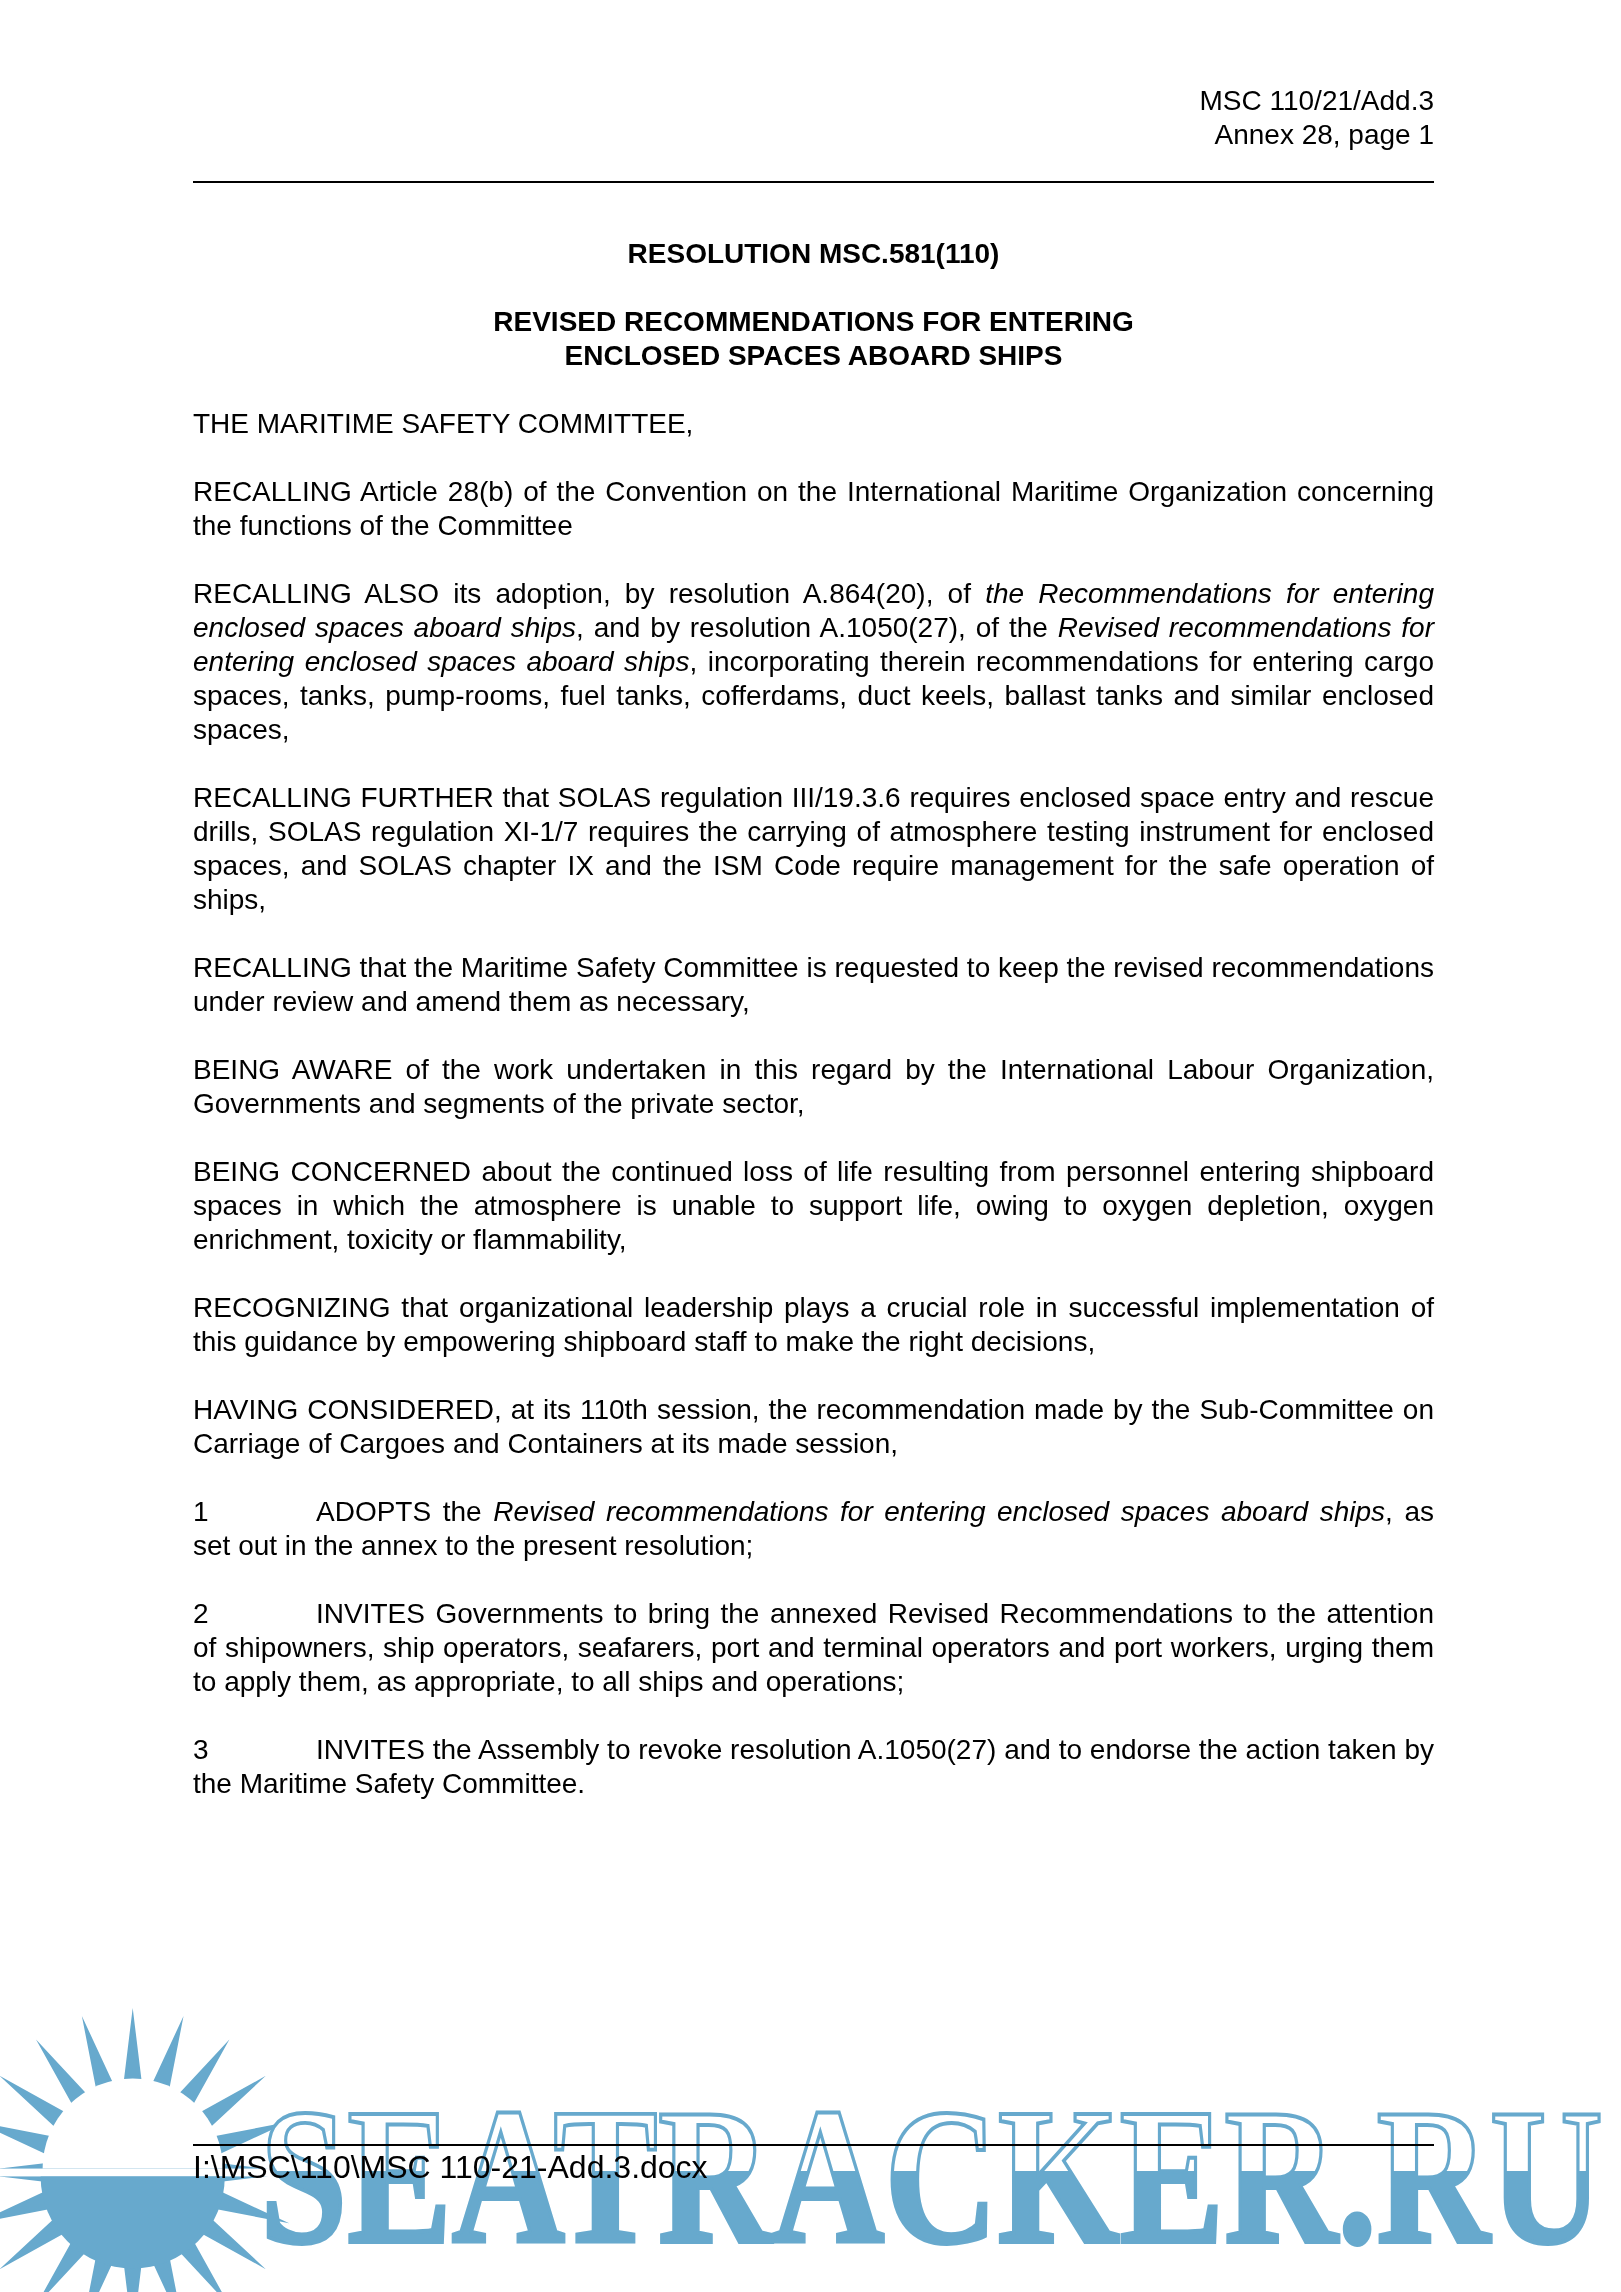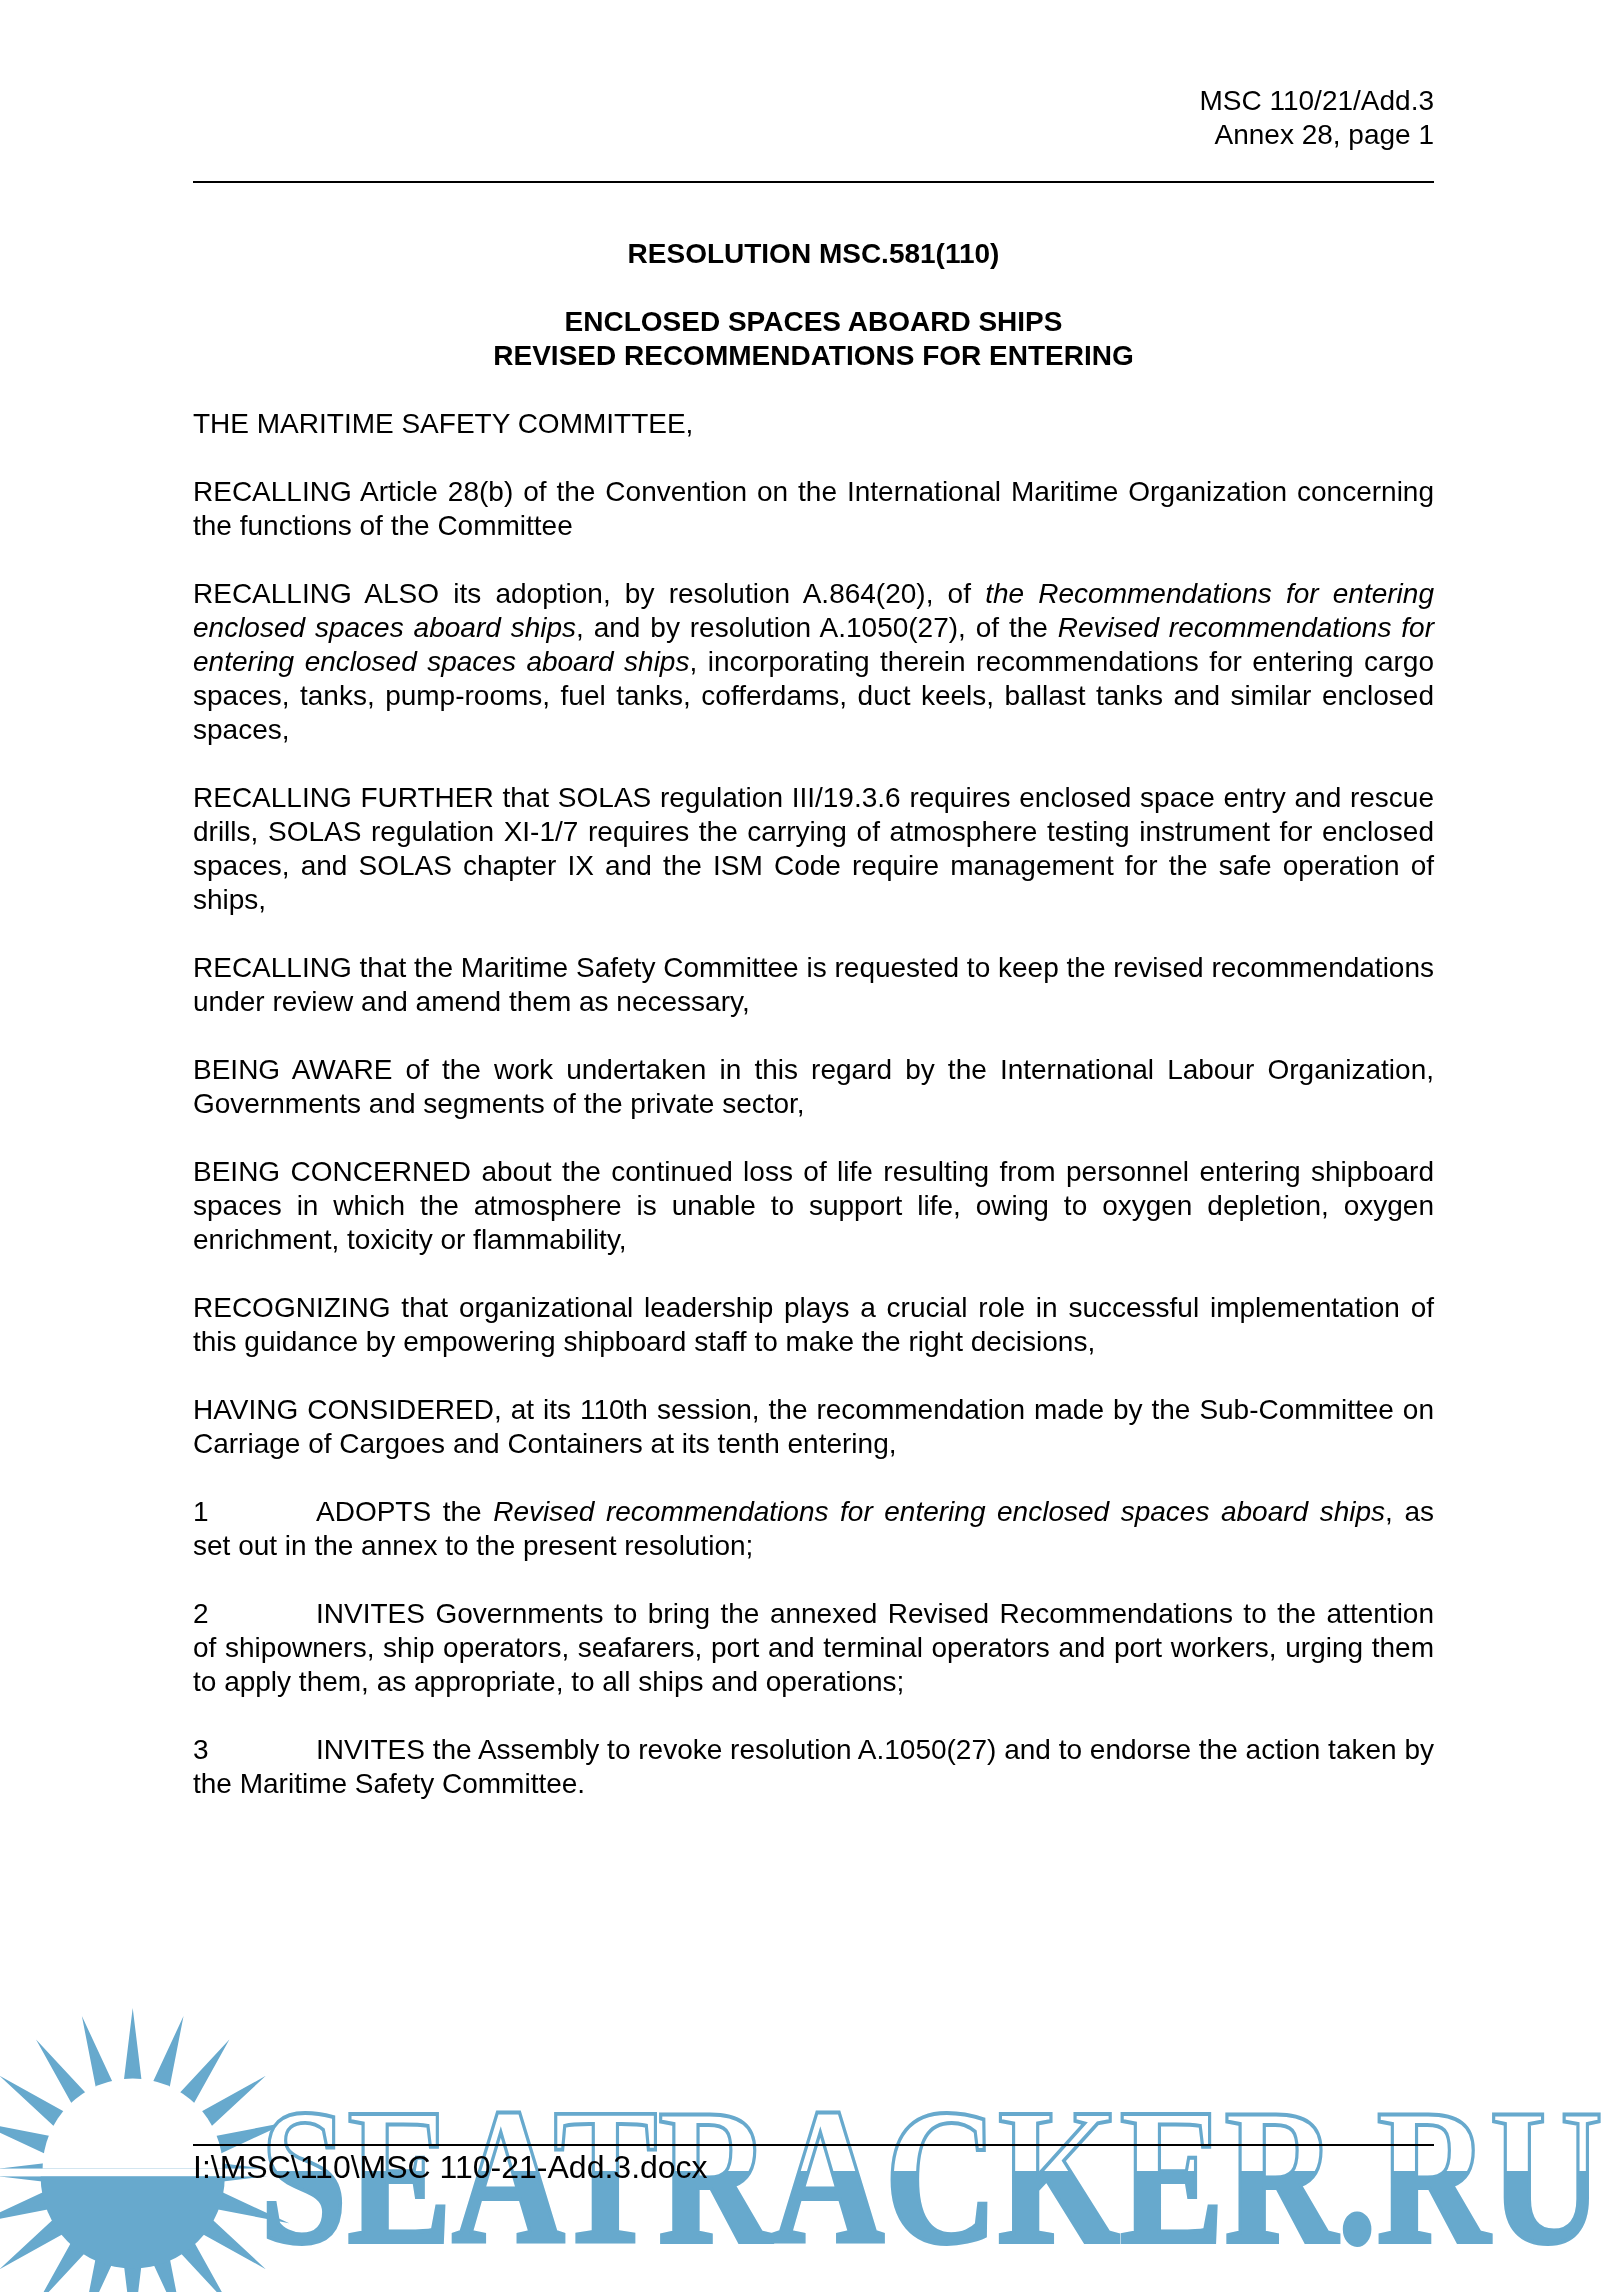--- a/index.html
+++ b/index.html
@@ -55,35 +55,35 @@
       <div>MSC 110/21/Add.3</div>
       <div>Annex 28, page 1</div>
     </div>
     <hr class="header-rule">
 
     <div class="title-block">
       <div>RESOLUTION MSC.581(110)</div>
     </div>
 
     <div class="subject-block">
+      <div>REVISED RECOMMENDATIONS FOR ENTERING</div>
       <div>ENCLOSED SPACES ABOARD SHIPS</div>
-      <div>REVISED RECOMMENDATIONS FOR ENTERING</div>
     </div>
 
     <p class="para salutation">THE MARITIME SAFETY COMMITTEE,</p>
 
     <div>
         <p class="para"><span>RECALLING Article 28(b) of the Convention on the International Maritime Organization concerning the functions of the Committee</span></p>
         <p class="para"><span>RECALLING ALSO its adoption, by resolution A.864(20), of </span><span class="it">the Recommendations for entering enclosed spaces aboard ships</span><span>, and by resolution A.1050(27), of the </span><span class="it">Revised recommendations for entering enclosed spaces aboard ships</span><span>, incorporating therein recommendations for entering cargo spaces, tanks, pump-rooms, fuel tanks, cofferdams, duct keels, ballast tanks and similar enclosed spaces,</span></p>
         <p class="para"><span>RECALLING FURTHER that SOLAS regulation III/19.3.6 requires enclosed space entry and rescue drills, SOLAS regulation XI-1/7 requires the carrying of atmosphere testing instrument for enclosed spaces, and SOLAS chapter IX and the ISM Code require management for the safe operation of ships,</span></p>
         <p class="para"><span>RECALLING that the Maritime Safety Committee is requested to keep the revised recommendations under review and amend them as necessary,</span></p>
         <p class="para"><span>BEING AWARE of the work undertaken in this regard by the International Labour Organization, Governments and segments of the private sector,</span></p>
         <p class="para"><span>BEING CONCERNED about the continued loss of life resulting from personnel entering shipboard spaces in which the atmosphere is unable to support life, owing to oxygen depletion, oxygen enrichment, toxicity or flammability,</span></p>
         <p class="para"><span>RECOGNIZING that organizational leadership plays a crucial role in successful implementation of this guidance by empowering shipboard staff to make the right decisions,</span></p>
-        <p class="para"><span>HAVING CONSIDERED, at its 110th session, the recommendation made by the Sub-Committee on Carriage of Cargoes and Containers at its tenth entering,</span></p>
+        <p class="para"><span>HAVING CONSIDERED, at its 110th session, the recommendation made by the Sub-Committee on Carriage of Cargoes and Containers at its made session,</span></p>
       </div>
 
     <div class="operative-list">
         <p class="para op"><span class="opnum">1</span><span>ADOPTS the </span><span class="it">Revised recommendations for entering enclosed spaces aboard ships</span><span>, as set out in the annex to the present resolution;</span></p>
         <p class="para op"><span class="opnum">2</span><span>INVITES Governments to bring the annexed Revised Recommendations to the attention of shipowners, ship operators, seafarers, port and terminal operators and port workers, urging them to apply them, as appropriate, to all ships and operations;</span></p>
         <p class="para op"><span class="opnum">3</span><span>INVITES the Assembly to revoke resolution A.1050(27) and to endorse the action taken by the Maritime Safety Committee.</span></p>
       </div>
   </div>
 
   <hr class="footer-rule">

